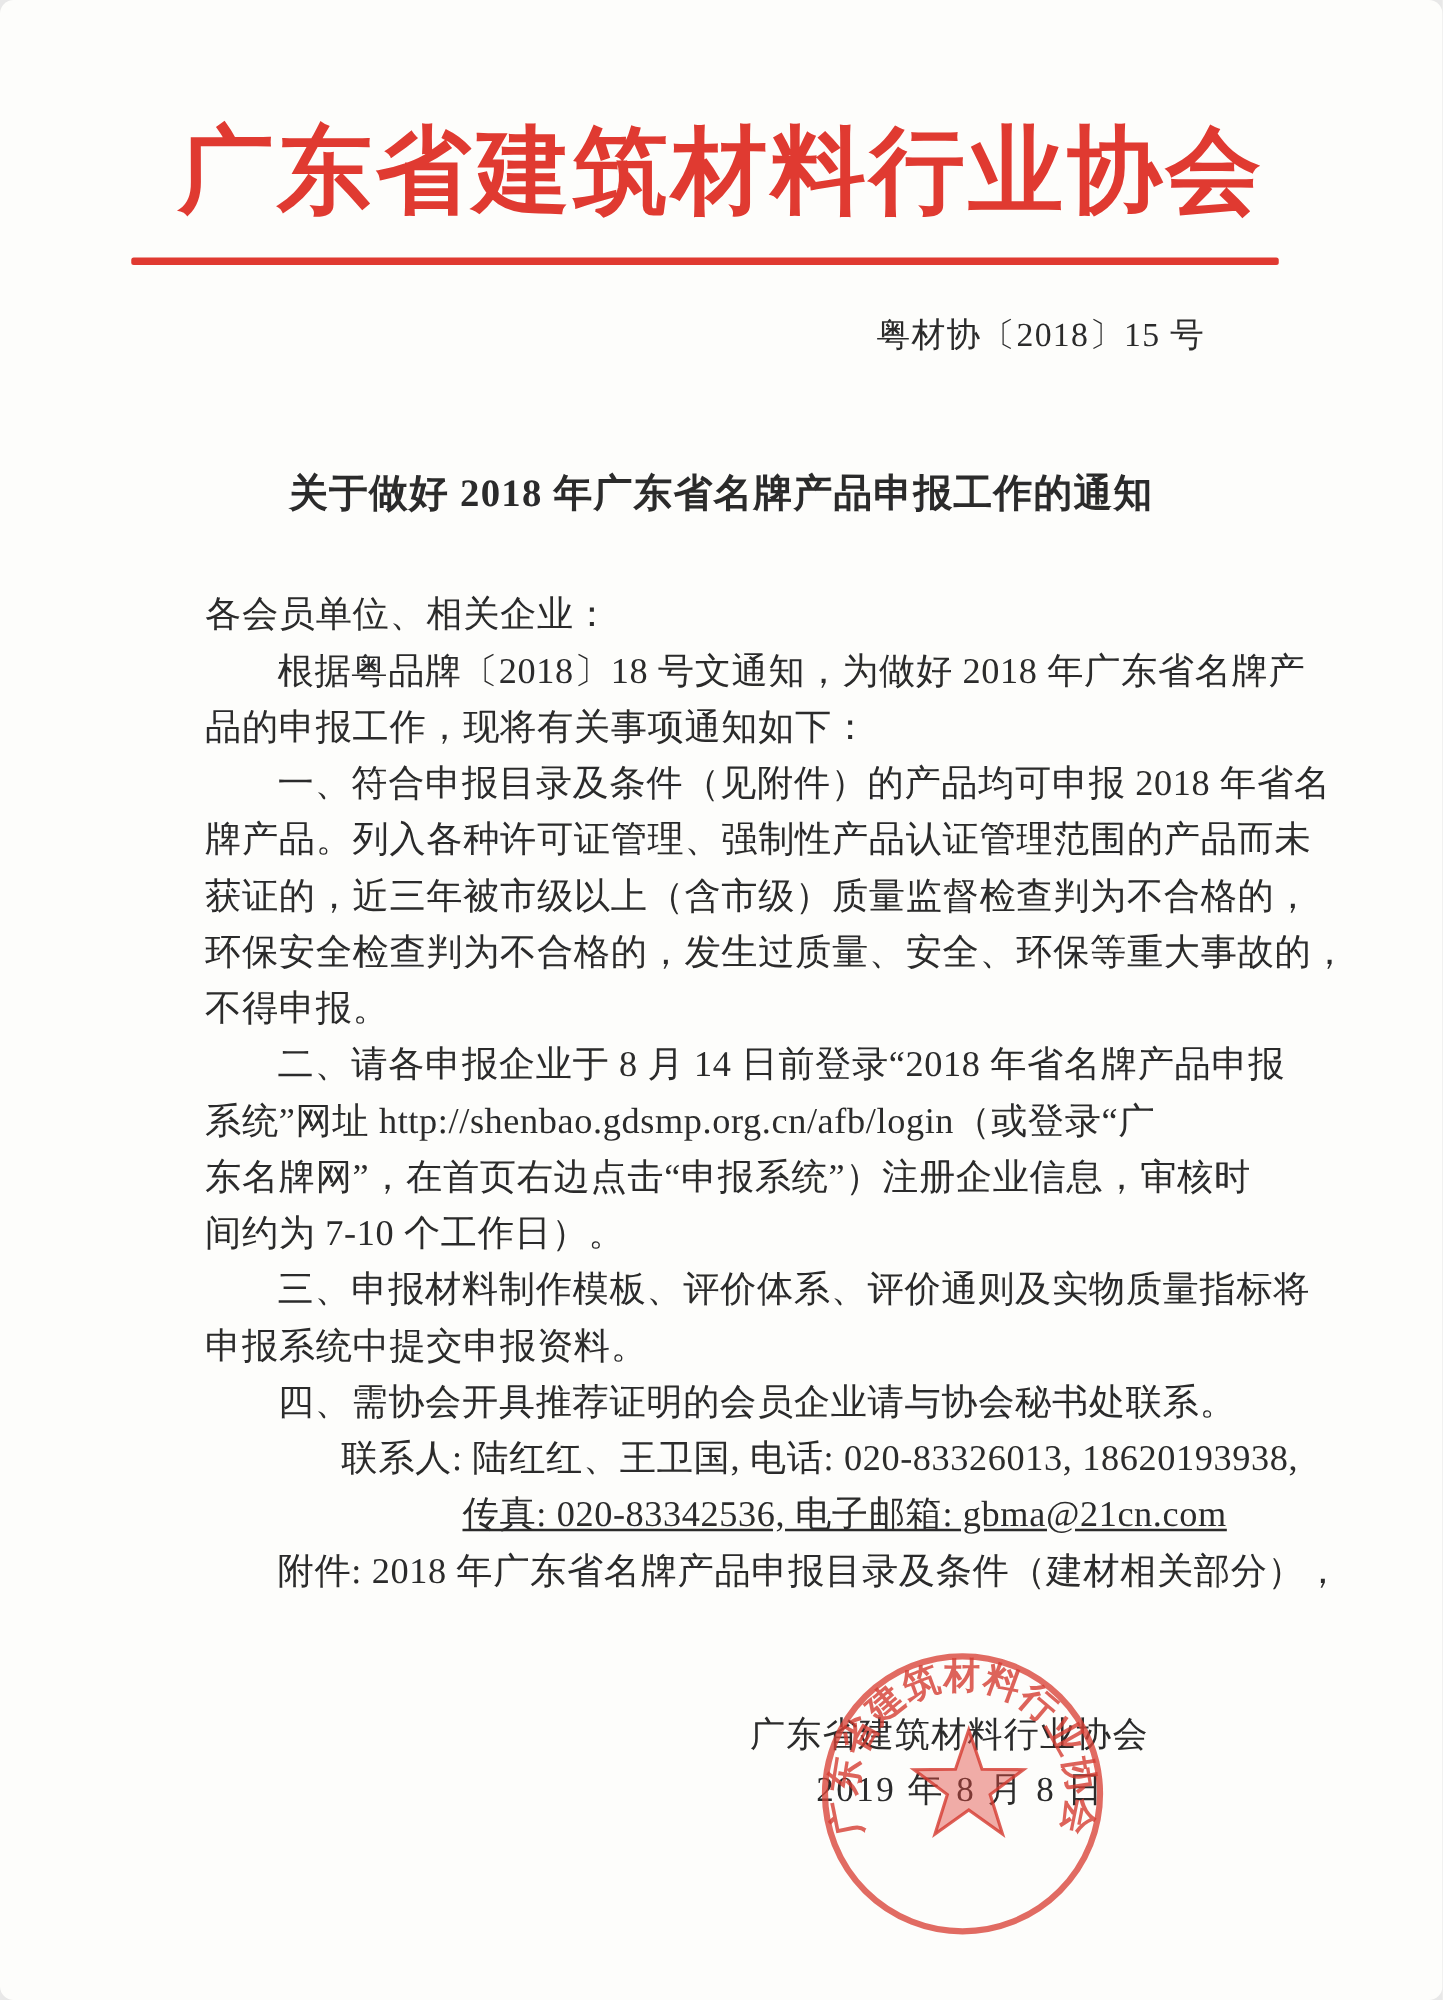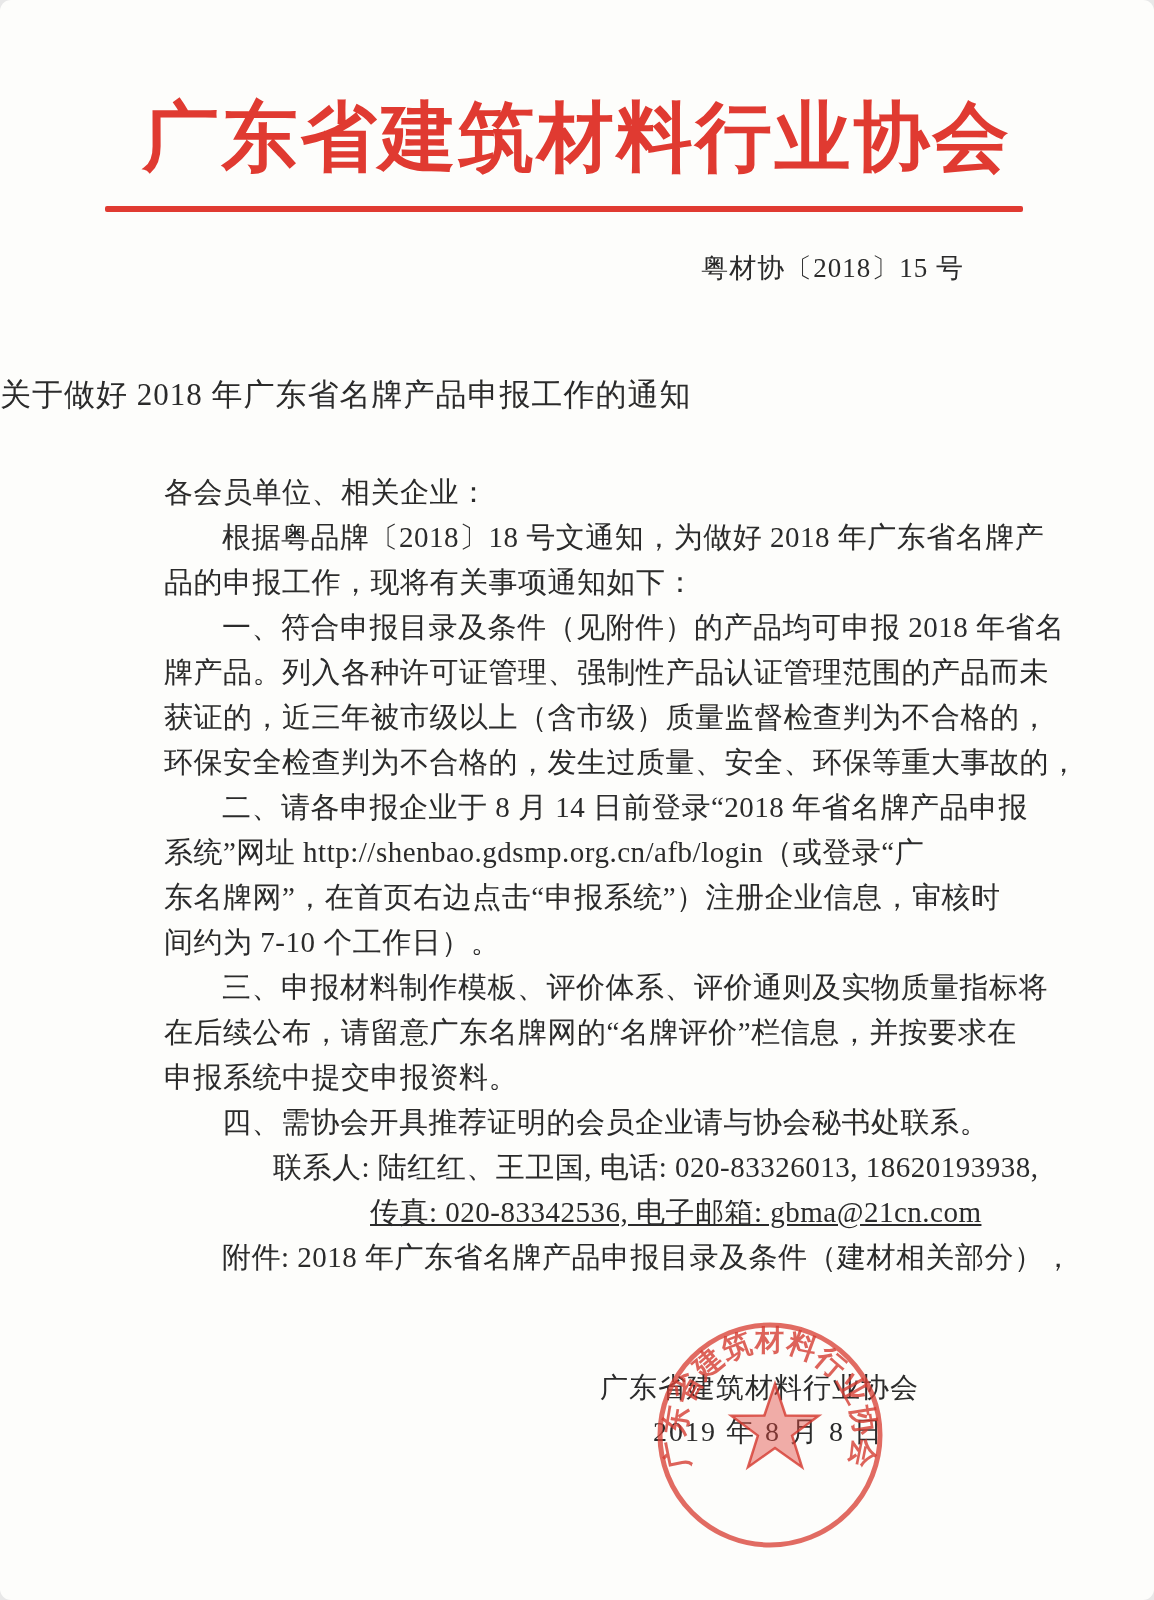--- a/index.html
+++ b/index.html
@@ -28,21 +28,22 @@
     border-radius:2px;
   }
   .doc-number {
     position:absolute; top:250px; right:190px;
     font-size:27px; letter-spacing:1px;
     white-space:nowrap;
   }
   
   .doc-title {
     position:absolute; top:374px; left:0; width:100%;
-    font-size:31px; font-weight:normal;
+    text-align:center;
+    font-size:31px; font-weight:bold;
     letter-spacing:1px;
     white-space:nowrap;
   }
   
   .body-text {
     position:absolute; top:470px; left:164px; width:830px;
     font-size:29px; line-height:45px;
     letter-spacing:0.5px;
   }
   .body-text .line { white-space:nowrap; }
@@ -79,26 +80,26 @@
   <div class="doc-title">关于做好 2018 年广东省名牌产品申报工作的通知</div>
 
   <div class="body-text">
     <div class="line">各会员单位、相关企业：</div>
     <div class="line ind-2">根据粤品牌〔2018〕18 号文通知，为做好 2018 年广东省名牌产</div>
     <div class="line">品的申报工作，现将有关事项通知如下：</div>
     <div class="line ind-2">一、符合申报目录及条件（见附件）的产品均可申报 2018 年省名</div>
     <div class="line">牌产品。列入各种许可证管理、强制性产品认证管理范围的产品而未</div>
     <div class="line">获证的，近三年被市级以上（含市级）质量监督检查判为不合格的，</div>
     <div class="line">环保安全检查判为不合格的，发生过质量、安全、环保等重大事故的，</div>
+    <div class="line">不得申报。</div>
     <div class="line ind-2">二、请各申报企业于 8 月 14 日前登录“2018 年省名牌产品申报</div>
     <div class="line">系统”网址 http://shenbao.gdsmp.org.cn/afb/login（或登录“广</div>
     <div class="line">东名牌网”，在首页右边点击“申报系统”）注册企业信息，审核时</div>
     <div class="line">间约为 7-10 个工作日）。</div>
     <div class="line ind-2">三、申报材料制作模板、评价体系、评价通则及实物质量指标将</div>
-    <div class="line">在后续公布，请留意广东名牌网的“名牌评价”栏信息，并按要求在</div>
     <div class="line">申报系统中提交申报资料。</div>
     <div class="line ind-2">四、需协会开具推荐证明的会员企业请与协会秘书处联系。</div>
     <div class="line ind-4">联系人: 陆红红、王卫国, 电话: 020-83326013, 18620193938,</div>
     <div class="line ind-7">传真: 020-83342536, 电子邮箱: gbma@21cn.com</div>
     <div class="line ind-2">附件: 2018 年广东省名牌产品申报目录及条件（建材相关部分），</div>
   </div>
 
   <div class="sig-org">广东省建筑材料行业协会</div>
   <div class="sig-date">2019 年 8 月 8 日</div>
 

